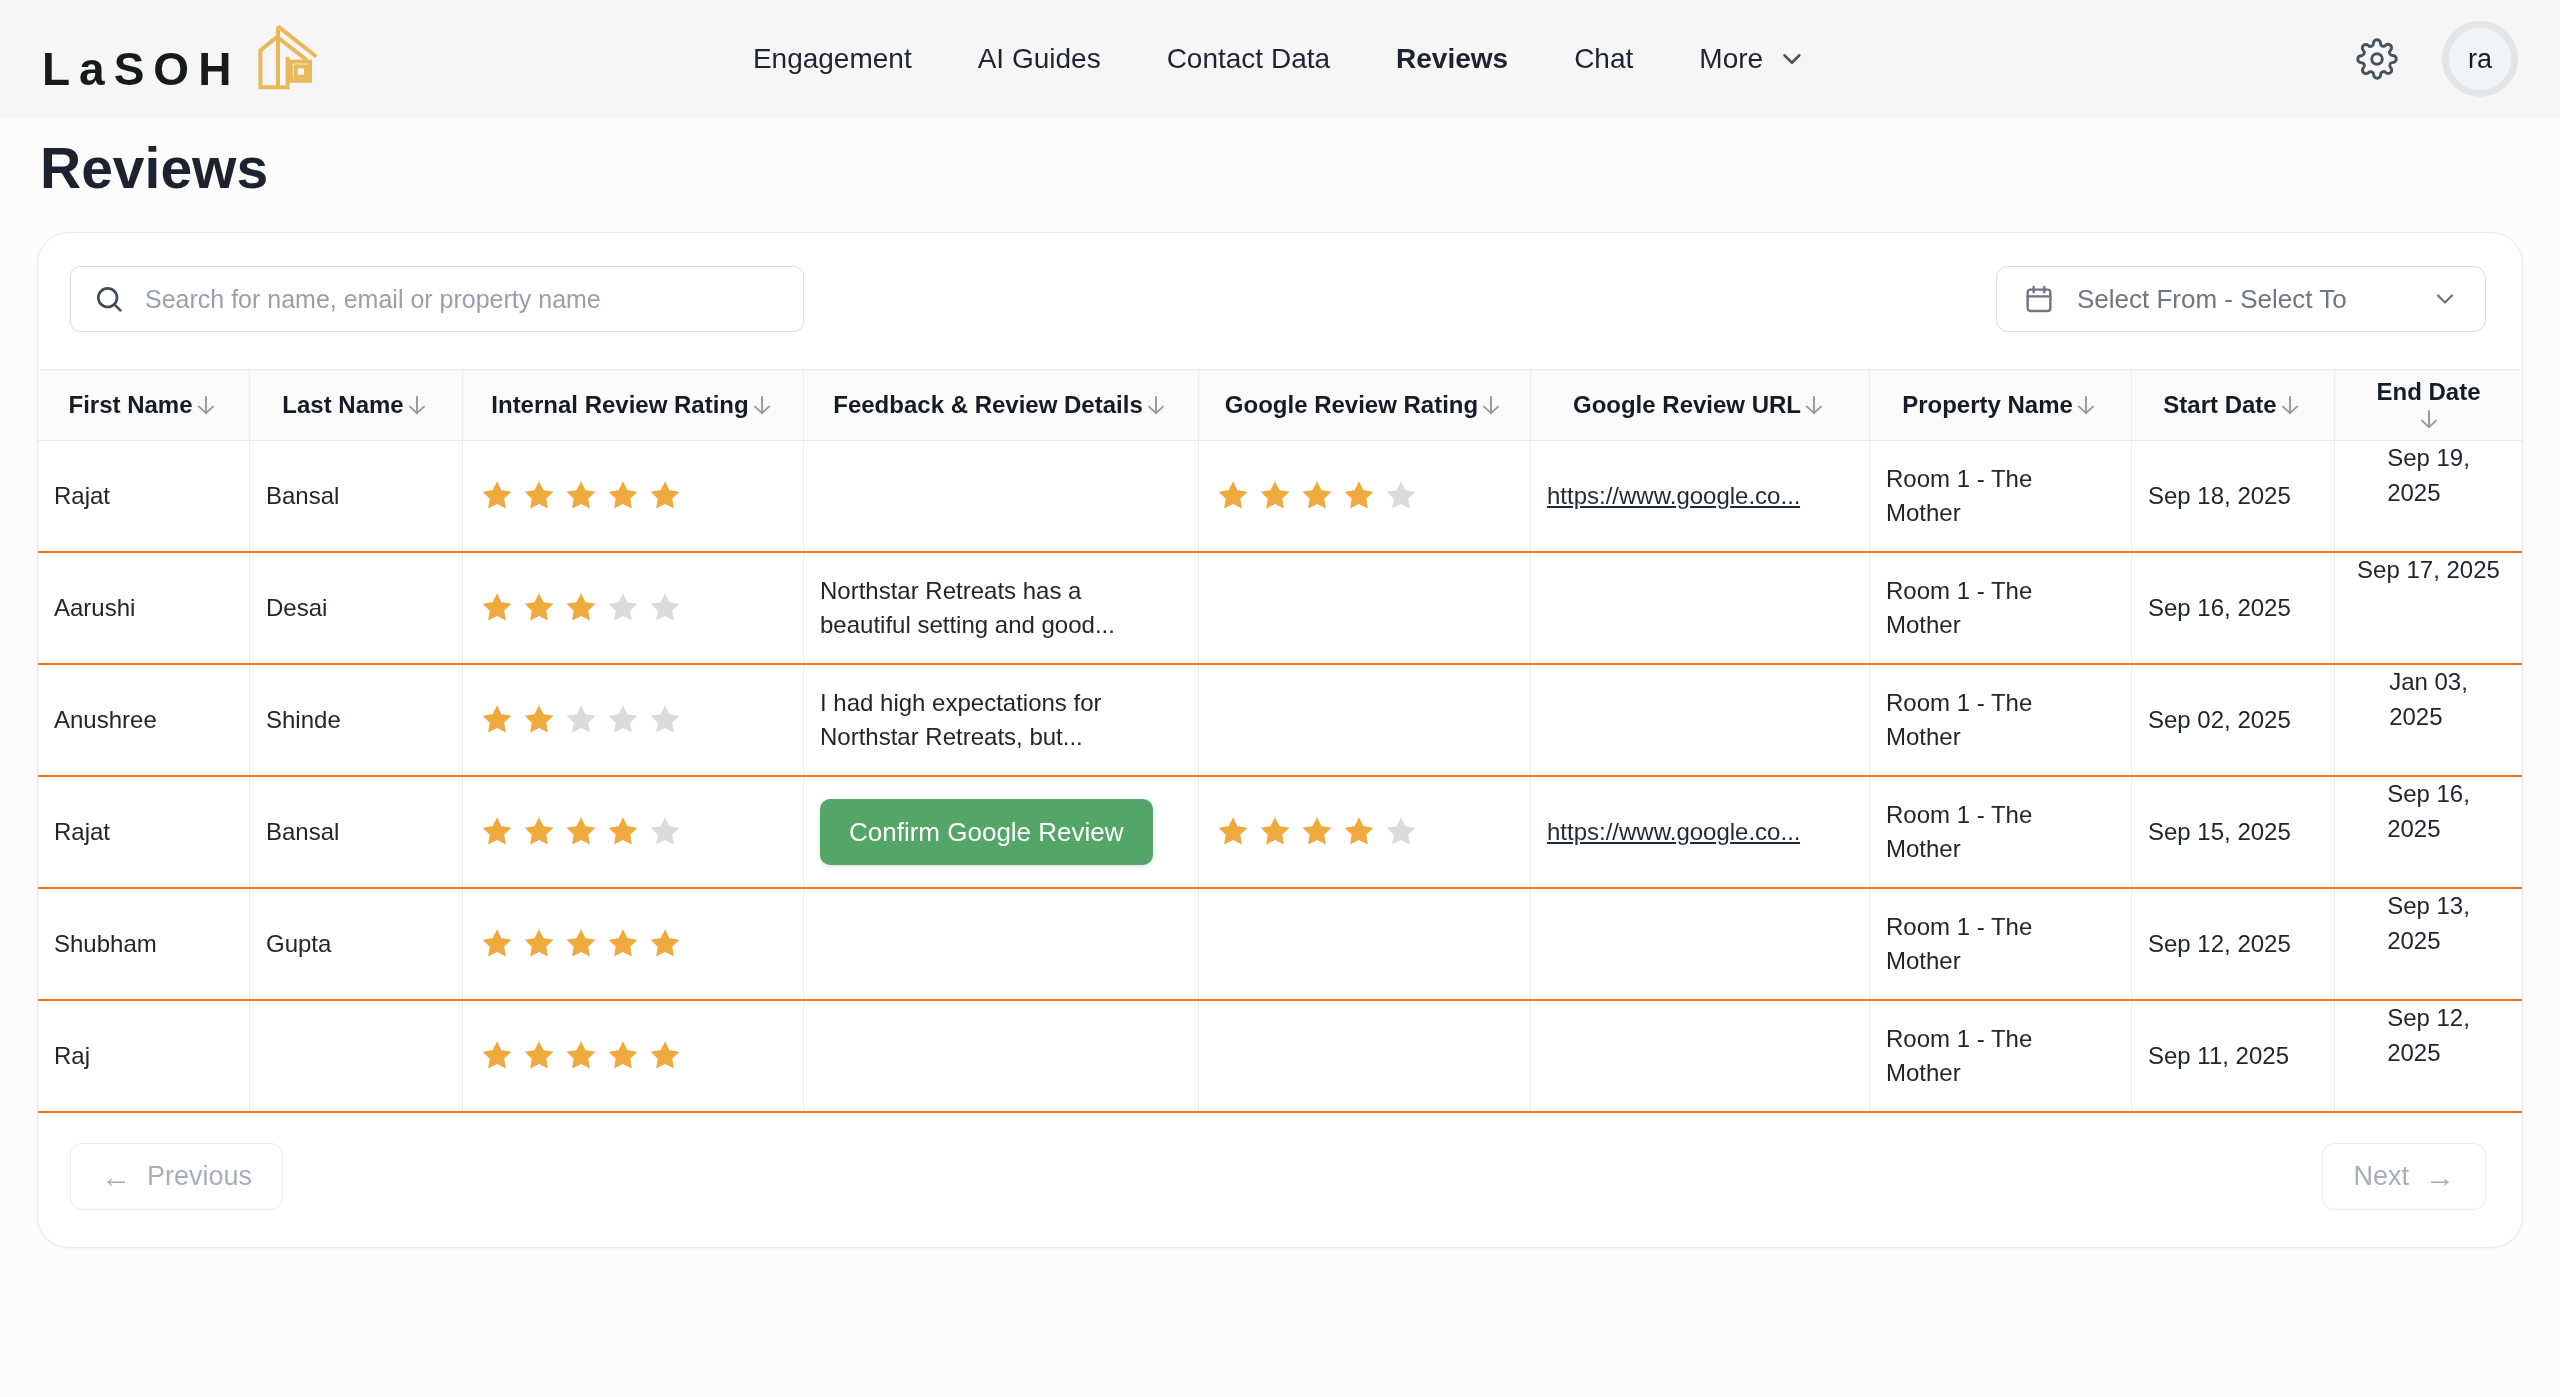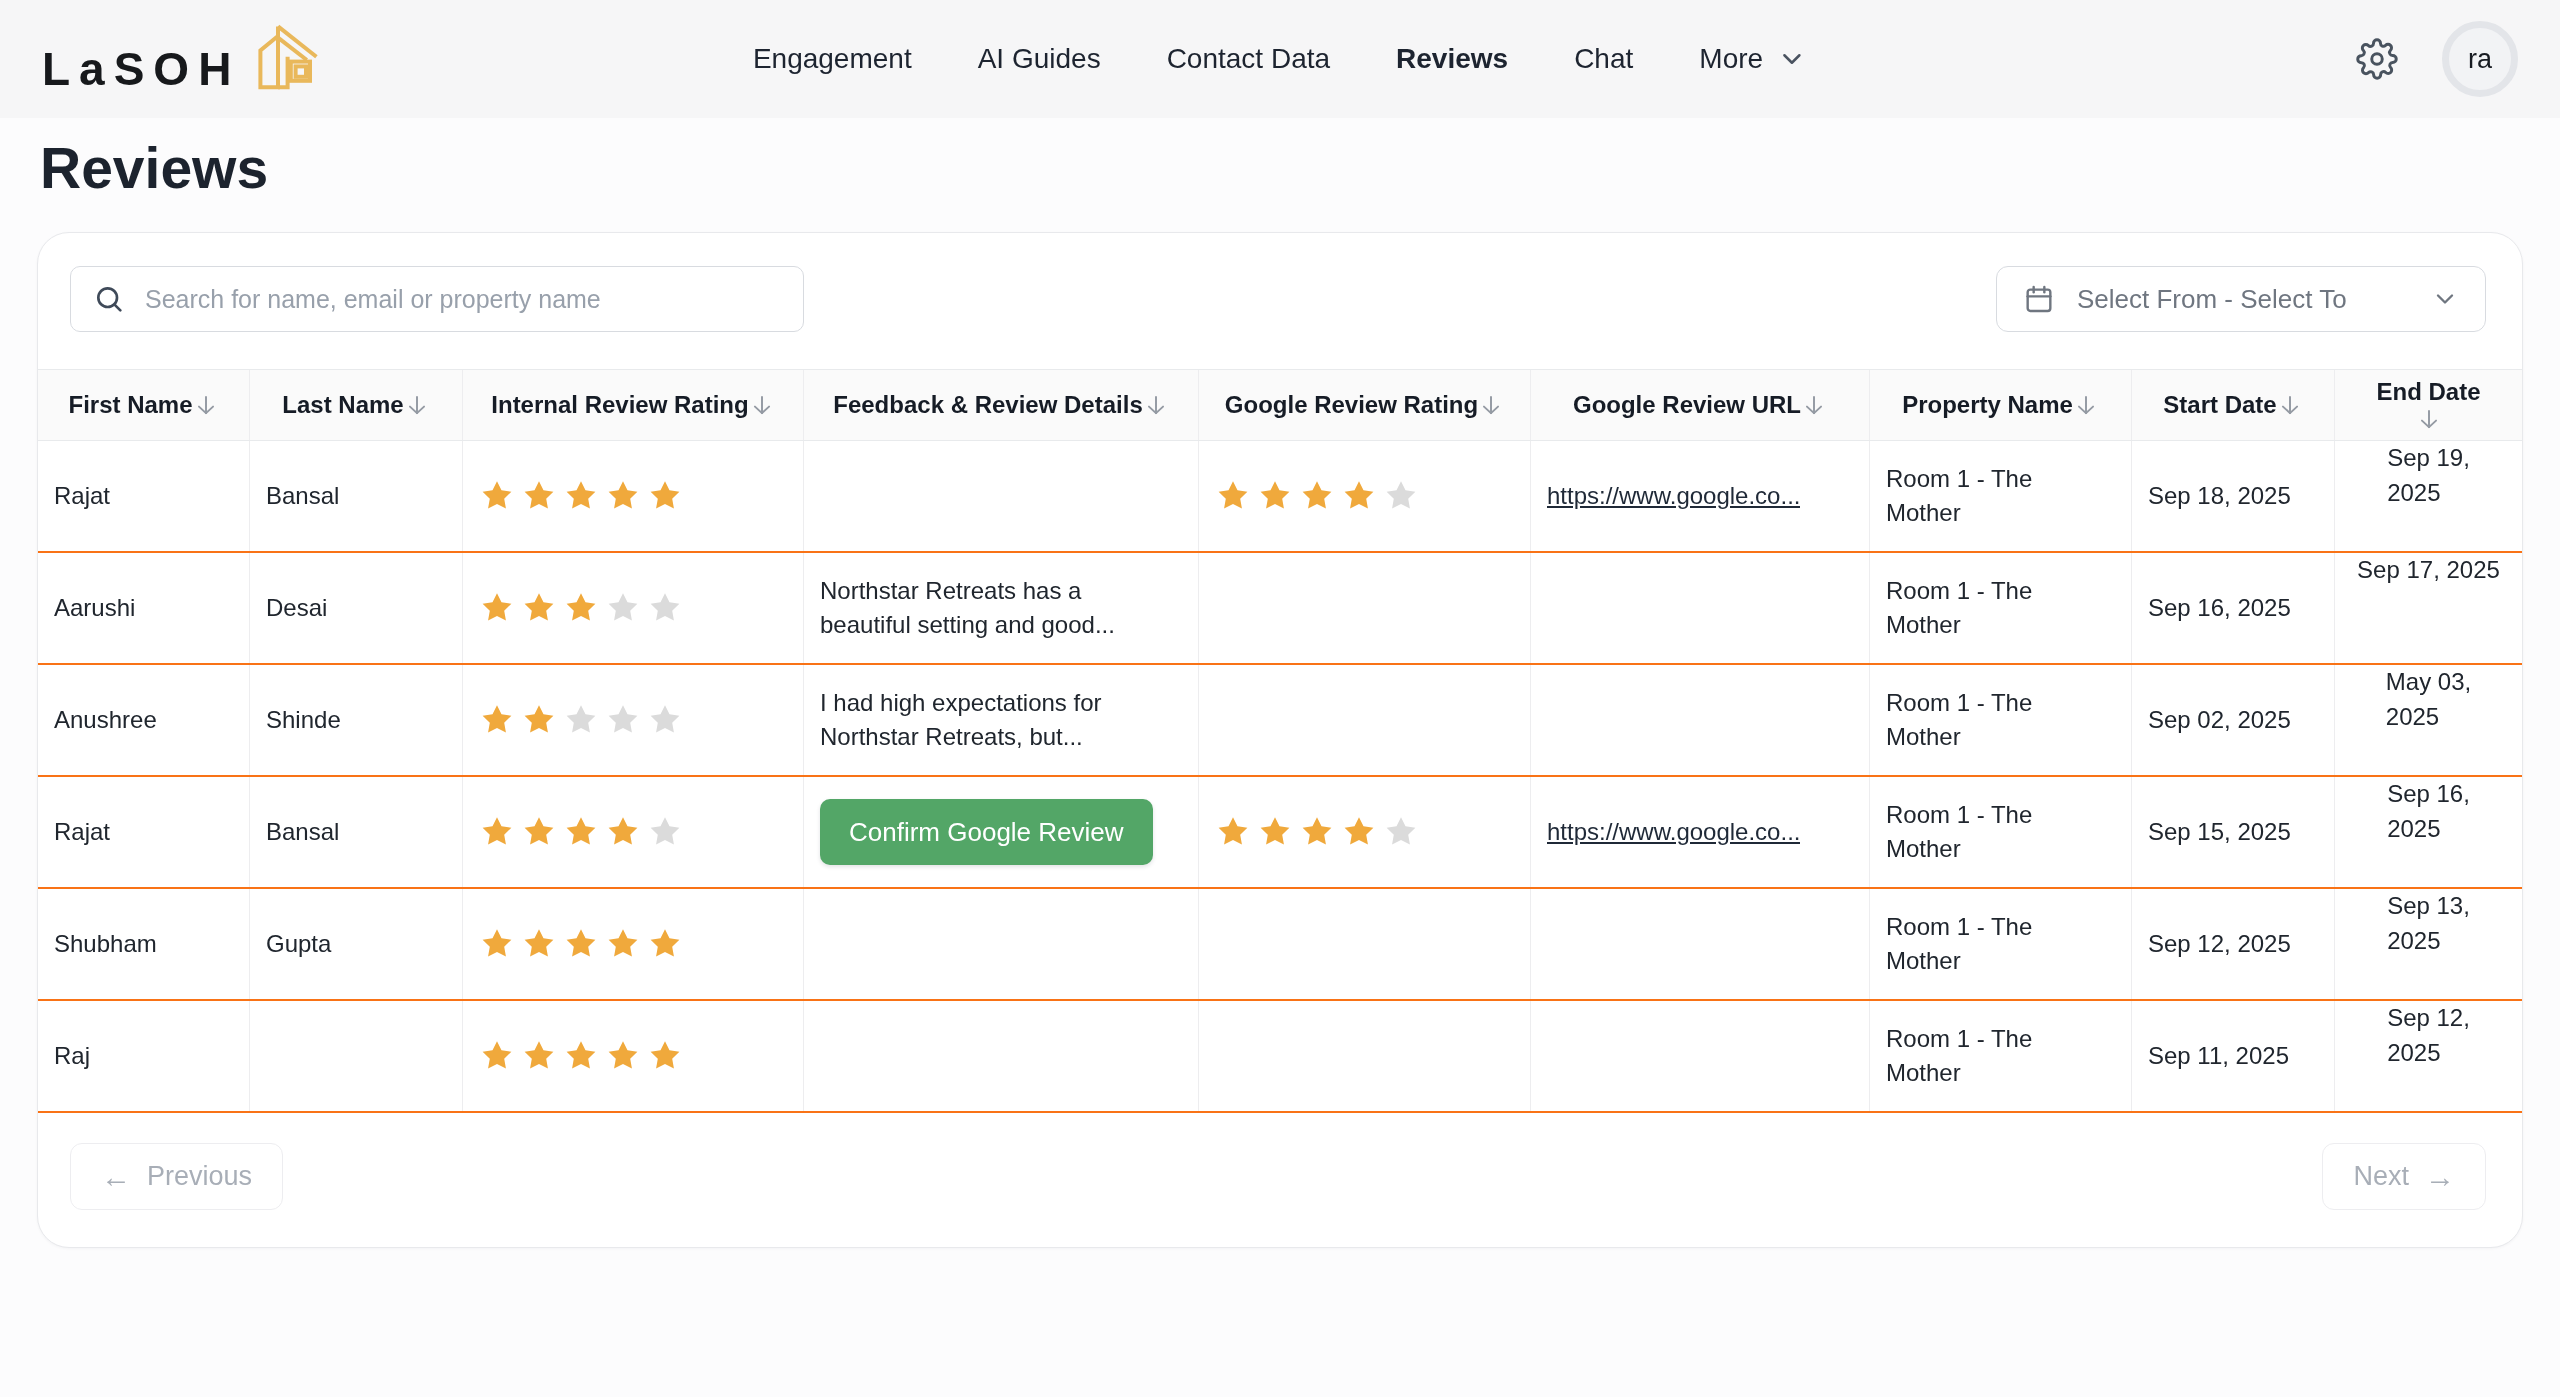--- a/index.html
+++ b/index.html
@@ -440,21 +440,21 @@
     <div class="cell"></div>
     <div class="cell"></div>
     <div class="cell">
             <span class="preline">Room 1 - The
 Mother</span>
           </div>
     <div class="cell">
             <span>Sep 02, 2025</span>
           </div>
     <div class="cell">
-            <span class="preline">May 03,
+            <span class="preline">Jan 03,
 2025</span>
           </div>
   </div>
         <div class="grid-row trow">
     <div class="cell">
             <span>Rajat</span>
           </div>
     <div class="cell">
             <span>Bansal</span>
           </div>

